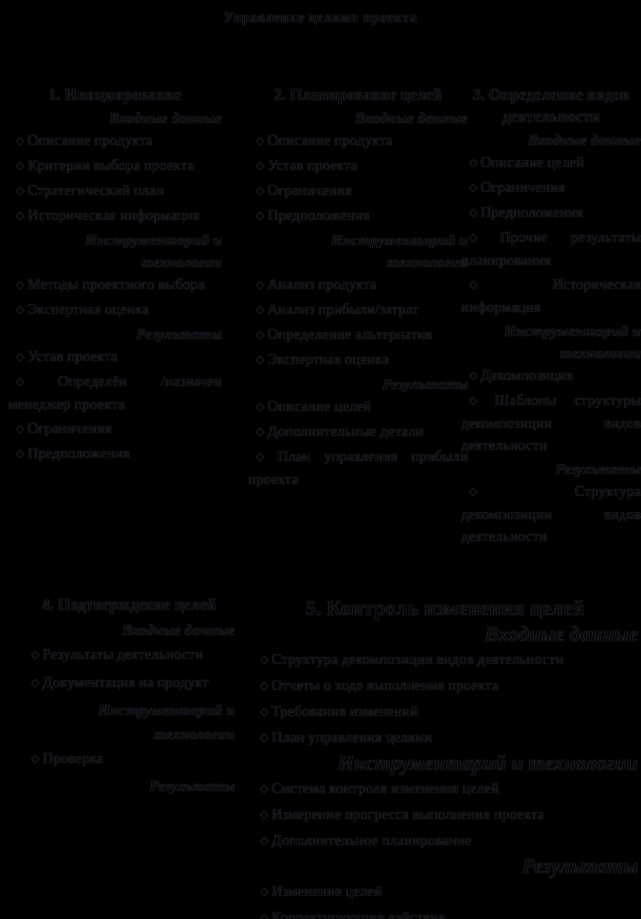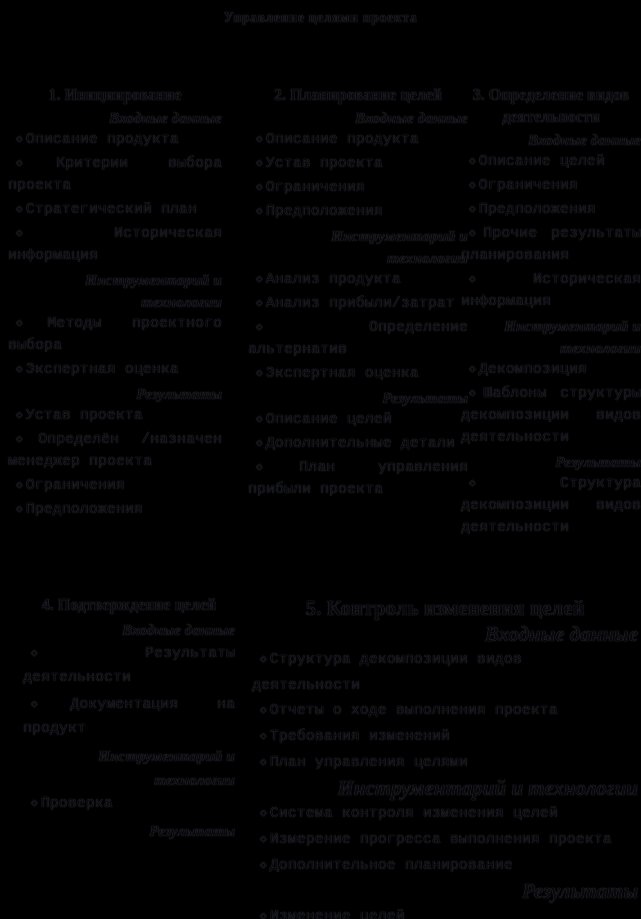--- a/index.html
+++ b/index.html
@@ -26,21 +26,20 @@
     font-size:16px;line-height:22px;margin:0 0 1px 0;
   }
   .group-label{
     font-weight:bold;font-style:italic;text-align:right;
     font-size:15.5px;line-height:22px;margin:0;
   }
   .item{
     font-size:15px;line-height:22px;
     text-align:justify;text-indent:8px;
     margin:0 0 2px 0;
-    font-family:Liberation Mono, monospace;
   }
   .bullet{font-size:11px;margin-right:3px;position:relative;top:-1px;}
 
   
   #sec-1{left:8px;   top:84px; width:214px;}
   #sec-2{left:231px; top:84px; width:220px;margin-left:17px;}
   #sec-3{left:461px; top:84px; width:180px;}
 
   
   #sec-4{left:16px;  top:593px; width:212px;margin-left:7px;}

